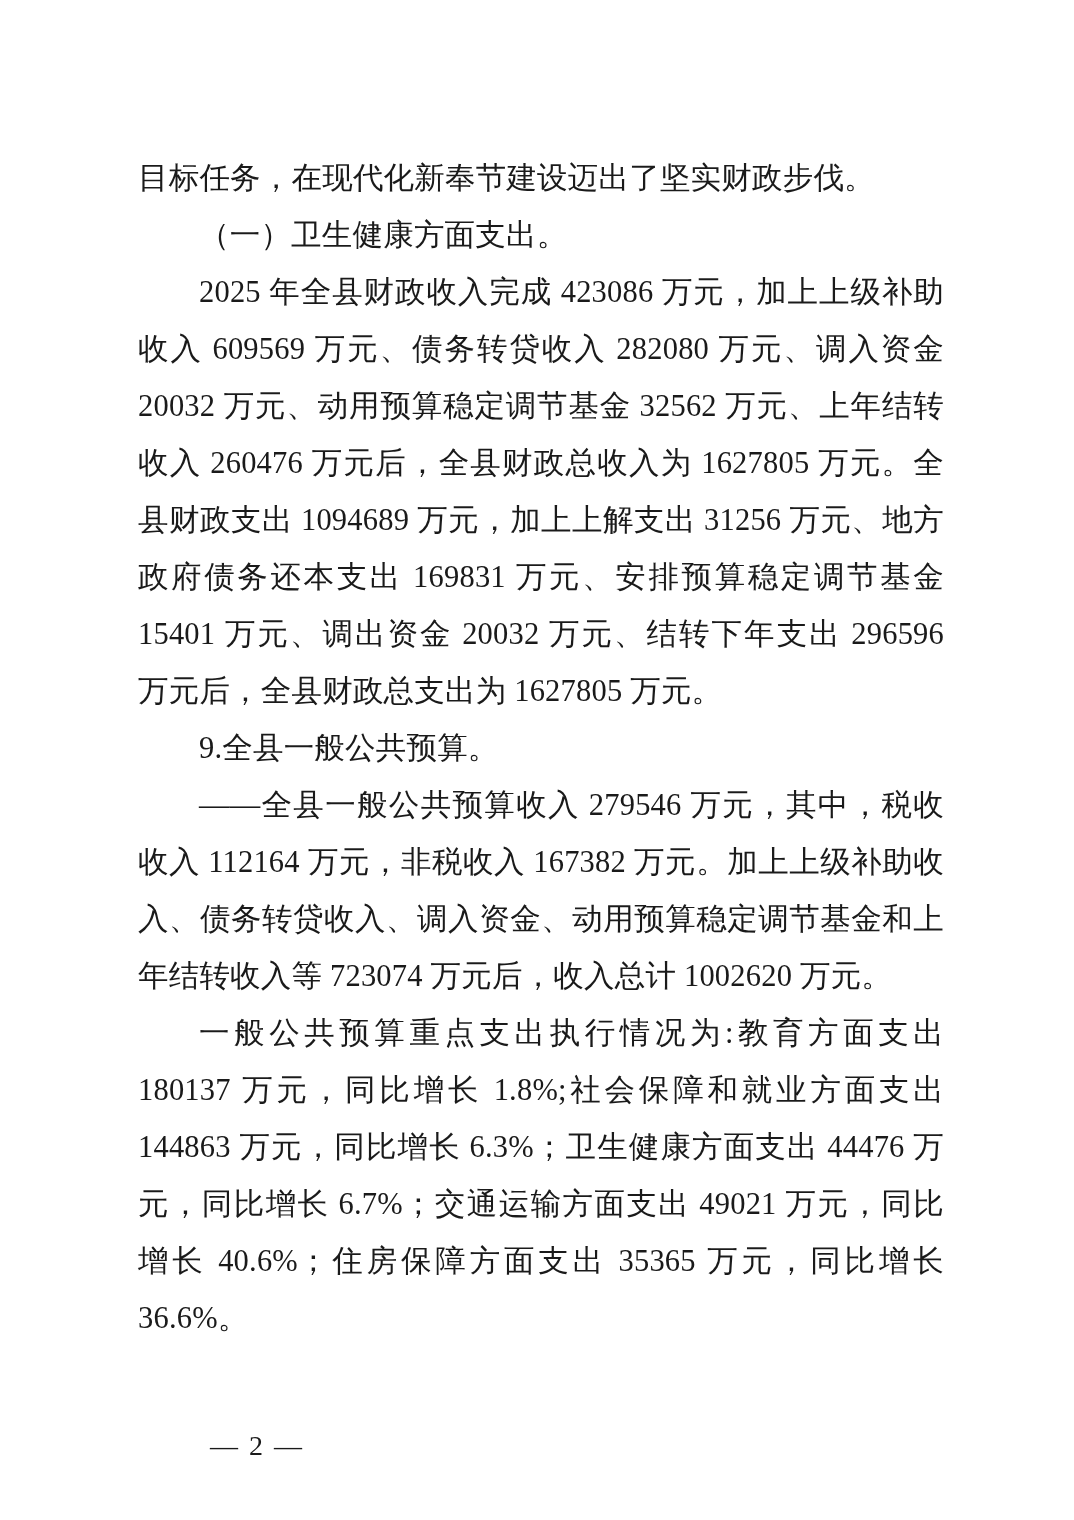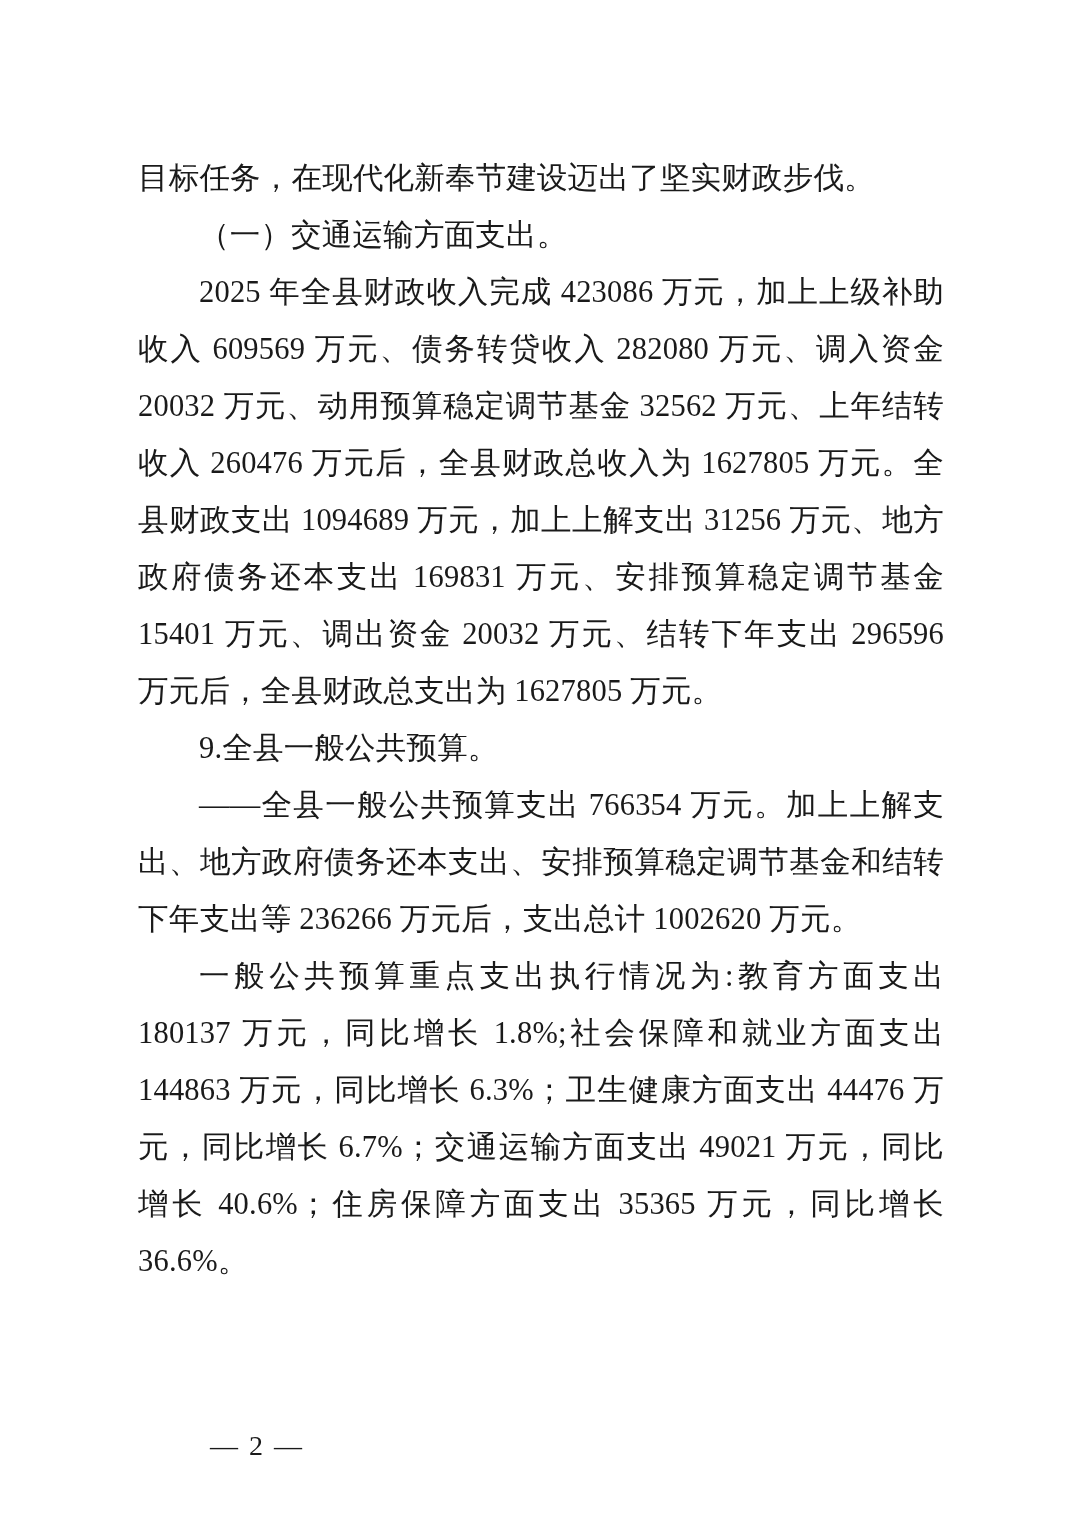--- a/index.html
+++ b/index.html
@@ -54,21 +54,21 @@
     padding-right: 560px;
     box-sizing: border-box;
   }
 </style>
 </head>
 <body>
 
 <div class="page">
   <div class="doc-body">
     <p class="para">目标任务，在现代化新奉节建设迈出了坚实财政步伐。</p>
-    <p class="para indent">（一）交通运输方面支出。</p>
+    <p class="para indent">（一）卫生健康方面支出。</p>
     <p class="para indent">2025 年全县财政收入完成 423086 万元，加上上级补助收入 609569 万元、债务转贷收入 282080 万元、调入资金 20032 万元、动用预算稳定调节基金 32562 万元、上年结转收入 260476 万元后，全县财政总收入为 1627805 万元。全县财政支出 1094689 万元，加上上解支出 31256 万元、地方政府债务还本支出 169831 万元、安排预算稳定调节基金 15401 万元、调出资金 20032 万元、结转下年支出 296596 万元后，全县财政总支出为 1627805 万元。</p>
     <p class="para indent">9.全县一般公共预算。</p>
-    <p class="para indent-dash">——全县一般公共预算支出 766354 万元。加上上解支出、地方政府债务还本支出、安排预算稳定调节基金和结转下年支出等 236266 万元后，支出总计 1002620 万元。</p>
+    <p class="para indent-dash">——全县一般公共预算收入 279546 万元，其中，税收收入 112164 万元，非税收入 167382 万元。加上上级补助收入、债务转贷收入、调入资金、动用预算稳定调节基金和上年结转收入等 723074 万元后，收入总计 1002620 万元。</p>
     <p class="para indent">一般公共预算重点支出执行情况为:教育方面支出 180137 万元，同比增长 1.8%;社会保障和就业方面支出 144863 万元，同比增长 6.3%；卫生健康方面支出 44476 万元，同比增长 6.7%；交通运输方面支出 49021 万元，同比增长 40.6%；住房保障方面支出 35365 万元，同比增长 36.6%。</p>
   </div>
 </div>
 
 <div class="footer">— 2 —</div>
 
 </body></html>

